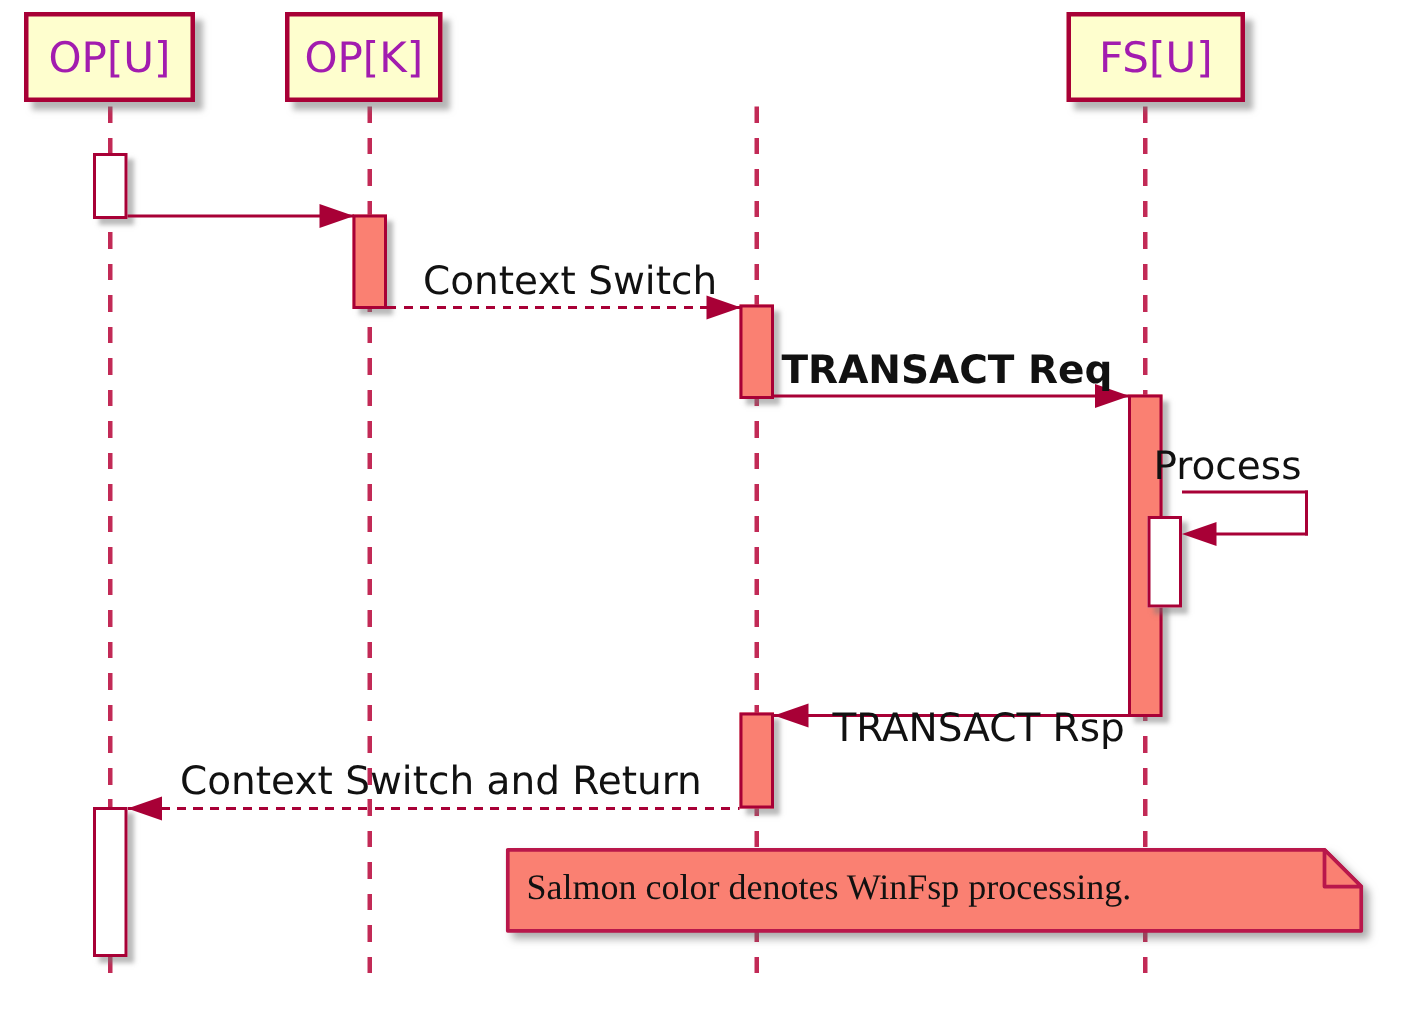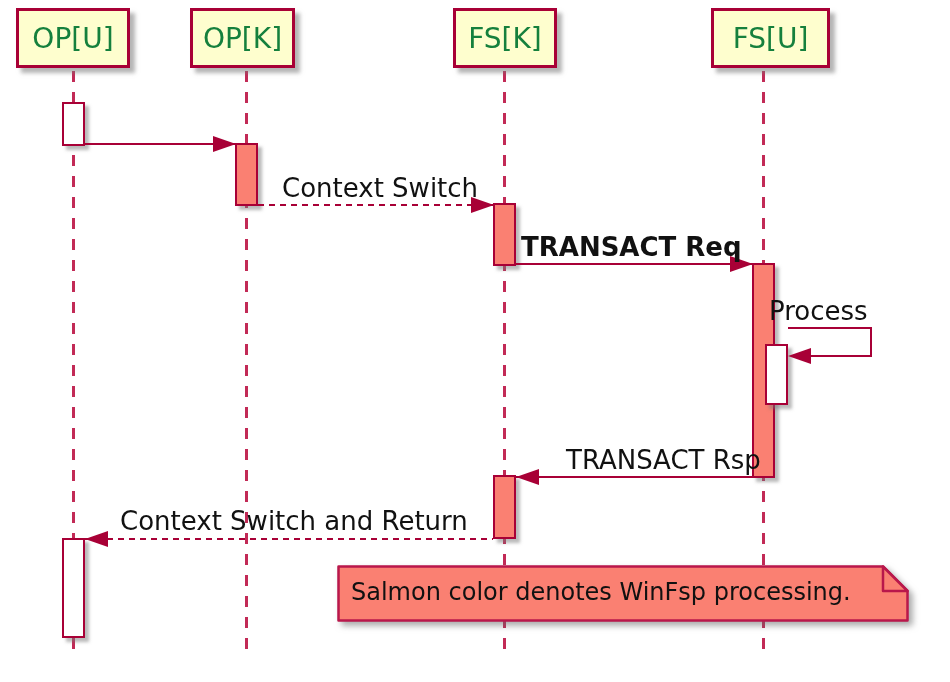--- a/index.html
+++ b/index.html
@@ -19,21 +19,21 @@
   
   .lifeline{
     position:absolute;width:3px;
     background:repeating-linear-gradient(to bottom,var(--lifeline) 0 11px,transparent 11px 21px);
   }
   
   .participant{
     position:absolute;top:8px;height:60px;
     background:var(--pfill);border:3px solid var(--line);
     display:flex;align-items:center;justify-content:center;
-    font-size:28px;color:#15803d;
+    font-size:28px;color:#a21caf;
     box-shadow:5px 5px 4px rgba(120,120,120,0.55);
   }
   
   .act{
     position:absolute;width:23px;border:2.5px solid var(--line);
     box-shadow:4px 4px 3px rgba(120,120,120,0.5);
   }
   .act.white{background:#fff;}
   .act.salmon{background:var(--salmon);}
   
@@ -44,21 +44,21 @@
   .vline{position:absolute;width:2px;background:var(--line);}
   
   .ah{position:absolute;width:0;height:0;border-top:8px solid transparent;border-bottom:8px solid transparent;}
   .ah.r{border-left:23px solid var(--line);}
   .ah.l{border-right:23px solid var(--line);}
   
   .mlabel{
     position:absolute;font-size:26px;line-height:30px;color:var(--txt);white-space:nowrap;
   }
   
-  .note{position:absolute;}
+  .note{position:absolute;font-family:Liberation Serif, serif;}
   .note svg{display:block;filter:drop-shadow(4px 4px 3px rgba(100,100,100,0.55));}
   .note-text{
     position:absolute;left:0;top:0;width:100%;height:100%;
     display:flex;align-items:center;padding:0 0 3px 14px;
     font-size:24px;color:var(--txt);white-space:nowrap;
   }
 </style>
 </head>
 <body>
 
@@ -67,23 +67,20 @@
   <div class="lifeline" style="left:72px;top:71px;height:582px;"></div>
   <div class="lifeline" style="left:245px;top:71px;height:582px;"></div>
   <div class="lifeline" style="left:503px;top:71px;height:582px;"></div>
   <div class="lifeline" style="left:762px;top:71px;height:582px;"></div>
 
   <div class="participant" style="left:16px;width:114px;">
     <span>OP[U]</span>
   </div>
   <div class="participant" style="left:190px;width:105px;">
     <span>OP[K]</span>
-  </div>
-  <div class="participant" style="left:453px;width:104px;">
-    <span>FS[K]</span>
   </div>
   <div class="participant" style="left:711px;width:119px;">
     <span>FS[U]</span>
   </div>
 
   <div class="act white" style="left:62px;top:102px;height:44px;"></div>
   <div class="act salmon" style="left:235px;top:143px;height:63px;"></div>
   <div class="act salmon" style="left:493px;top:203px;height:63px;"></div>
   <div class="act salmon" style="left:752px;top:263px;height:215px;"></div>
   <div class="act white" style="left:765px;top:344px;height:61px;"></div>
@@ -102,21 +99,21 @@
   <div class="mlabel" style="left:521px;top:232px;font-weight:bold;">TRANSACT Req</div>
 
   <div class="mline" style="left:788px;top:327px;width:84px;"></div>
   <div class="vline" style="left:870px;top:327px;height:30px;"></div>
   <div class="mline" style="left:808px;top:355px;width:64px;"></div>
   <div class="ah l" style="left:788px;top:348px;"></div>
   <div class="mlabel" style="left:769px;top:296px;">Process</div>
 
   <div class="mline" style="left:516px;top:476px;width:236px;"></div>
   <div class="ah l" style="left:516px;top:469px;"></div>
-  <div class="mlabel" style="left:555px;top:445px;margin-left:11px;">TRANSACT Rsp</div>
+  <div class="mlabel" style="left:555px;top:471px;">TRANSACT Rsp</div>
 
   <div class="mline dashed" style="left:85px;top:538px;width:408px;"></div>
   <div class="ah l" style="left:85px;top:531px;"></div>
   <div class="mlabel" style="left:120px;top:506px;">Context Switch and Return</div>
 
   <div class="note" style="left:337px;top:565px;width:572px;height:57px;">
     <svg width="572" height="57" viewBox="0 0 572 57">
       <path d="M1.5,1.5 L546,1.5 L570.5,26 L570.5,55.5 L1.5,55.5 Z" fill="#FA8072" stroke="#B9174B" stroke-width="2.5" stroke-linejoin="round"></path>
       <path d="M546,1.5 L570.5,26 L546,26 Z" fill="#FA8072" stroke="#B9174B" stroke-width="2.5" stroke-linejoin="round"></path>
     </svg>

